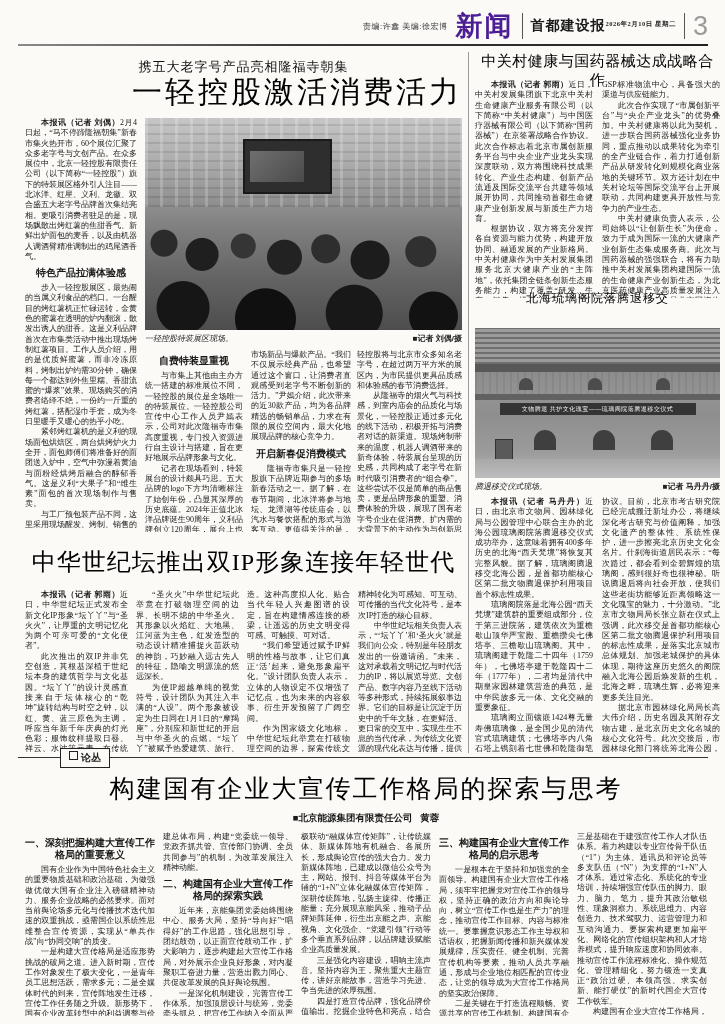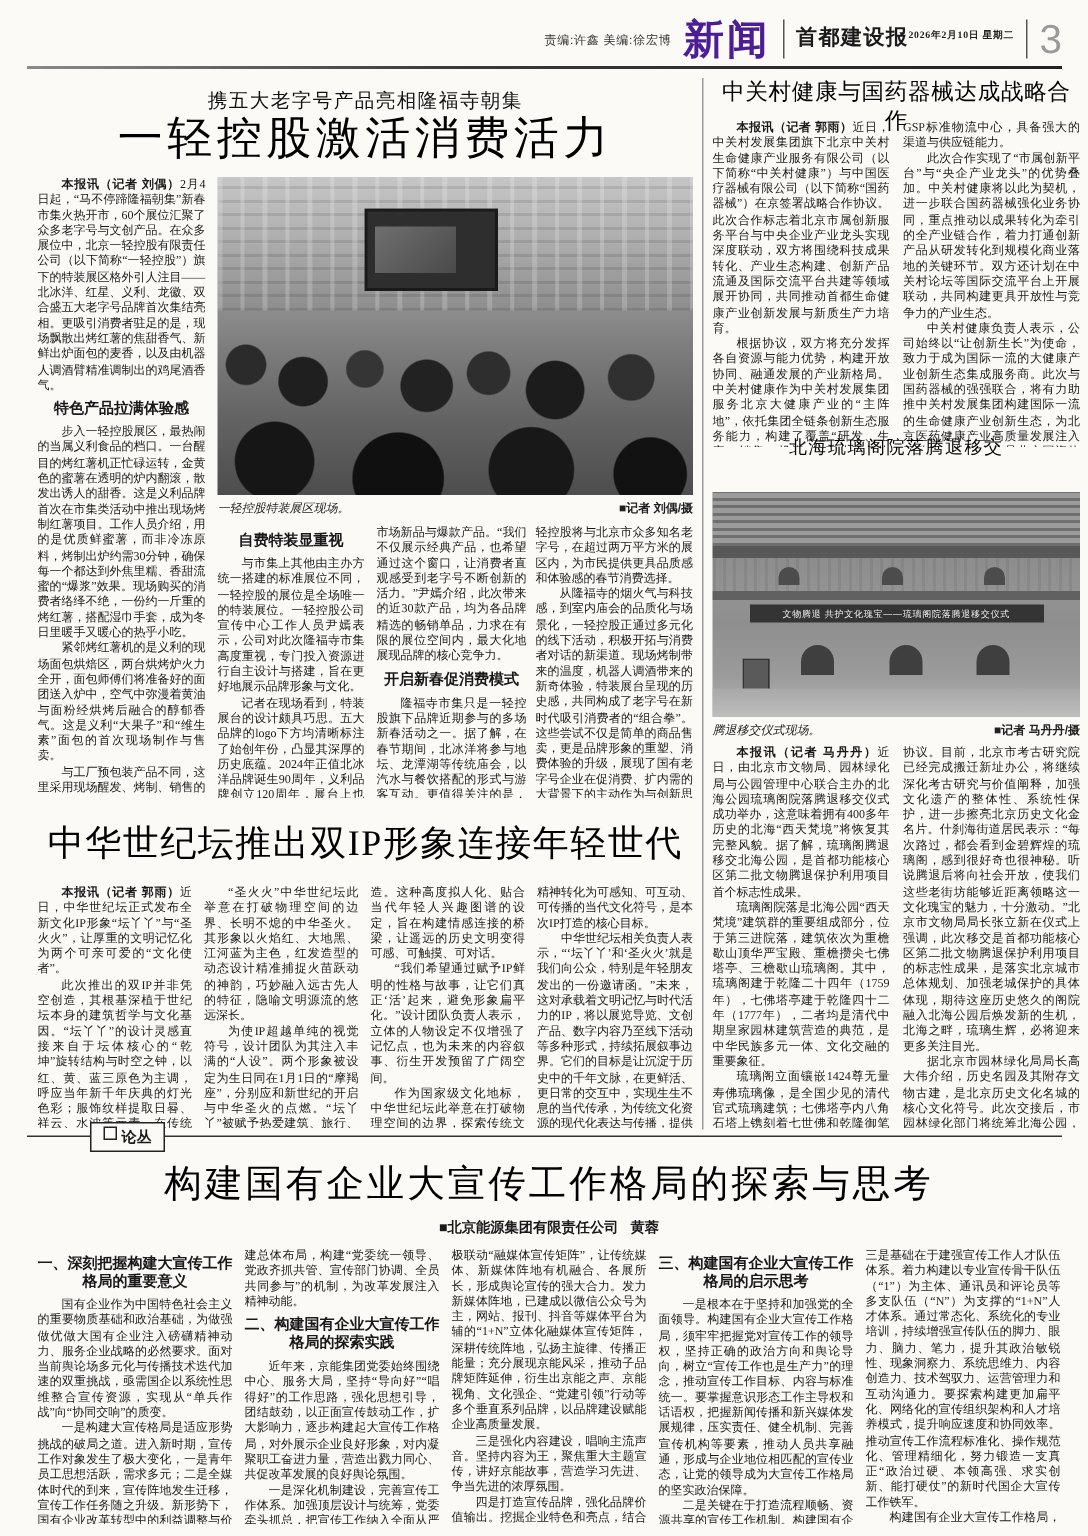--- a/index.html
+++ b/index.html
@@ -96,21 +96,21 @@
       <span class="paper-name">首都建设报</span>
       <span class="paper-date">2026年2月10日 星期二</span>
     </span>
     <span class="mast-sep"></span>
     <span class="page-num">3</span>
   </div>
 </div>
 <div class="mast-rule"></div>
 
 <div class="kicker" style="left:25px;top:58px;width:437px;">携五大老字号产品亮相隆福寺朝集</div>
-<div class="headline" style="left:25px;top:72px;width:437px;font-size:30px;letter-spacing:3px;">一轻控股激活消费活力</div>
+<div class="headline" style="left:25px;top:72px;width:437px;font-size:30px;letter-spacing:3px;text-align:right;">一轻控股激活消费活力</div>
 
 <div class="abs colflow" style="left:25px;top:118px;width:112px;height:412px;">
     <p class="para"><b>本报讯（记者 刘偶）</b>2月4日起，“马不停蹄隆福朝集”新春市集火热开市，60个展位汇聚了众多老字号与文创产品。在众多展位中，北京一轻控股有限责任公司（以下简称“一轻控股”）旗下的特装展区格外引人注目——北冰洋、红星、义利、龙徽、双合盛五大老字号品牌首次集结亮相。更吸引消费者驻足的是，现场飘散出烤红薯的焦甜香气、新鲜出炉面包的麦香，以及由机器人调酒臂精准调制出的鸡尾酒香气。</p>
     <h4 class="colsub">特色产品拉满体验感</h4>
     <p class="para">步入一轻控股展区，最热闹的当属义利食品的档口。一台醒目的烤红薯机正忙碌运转，金黄色的蜜薯在透明的炉内翻滚，散发出诱人的甜香。这是义利品牌首次在市集类活动中推出现场烤制红薯项目。工作人员介绍，用的是优质鲜蜜薯，而非冷冻原料，烤制出炉约需30分钟，确保每一个都达到外焦里糯、香甜流蜜的“爆浆”效果。现场购买的消费者络绎不绝，一份约一斤重的烤红薯，搭配湿巾手套，成为冬日里暖手又暖心的热乎小吃。</p>
     <p class="para">紧邻烤红薯机的是义利的现场面包烘焙区，两台烘烤炉火力全开，面包师傅们将准备好的面团送入炉中，空气中弥漫着黄油与面粉经烘烤后融合的醇郁香气。这是义利“大果子”和“维生素”面包的首次现场制作与售卖。</p>
     <p class="para">与工厂预包装产品不同，这里采用现场醒发、烤制、销售的一体化流程，一炉面包仅十几分钟即可新鲜出炉。记者在现场看到，面包体蓬松柔软，口感更具“锅气”与新鲜度，吸引了许多追求“鲜食”体验的顾客排队购买。</p>
   </div>
 
 <div class="photo1">

